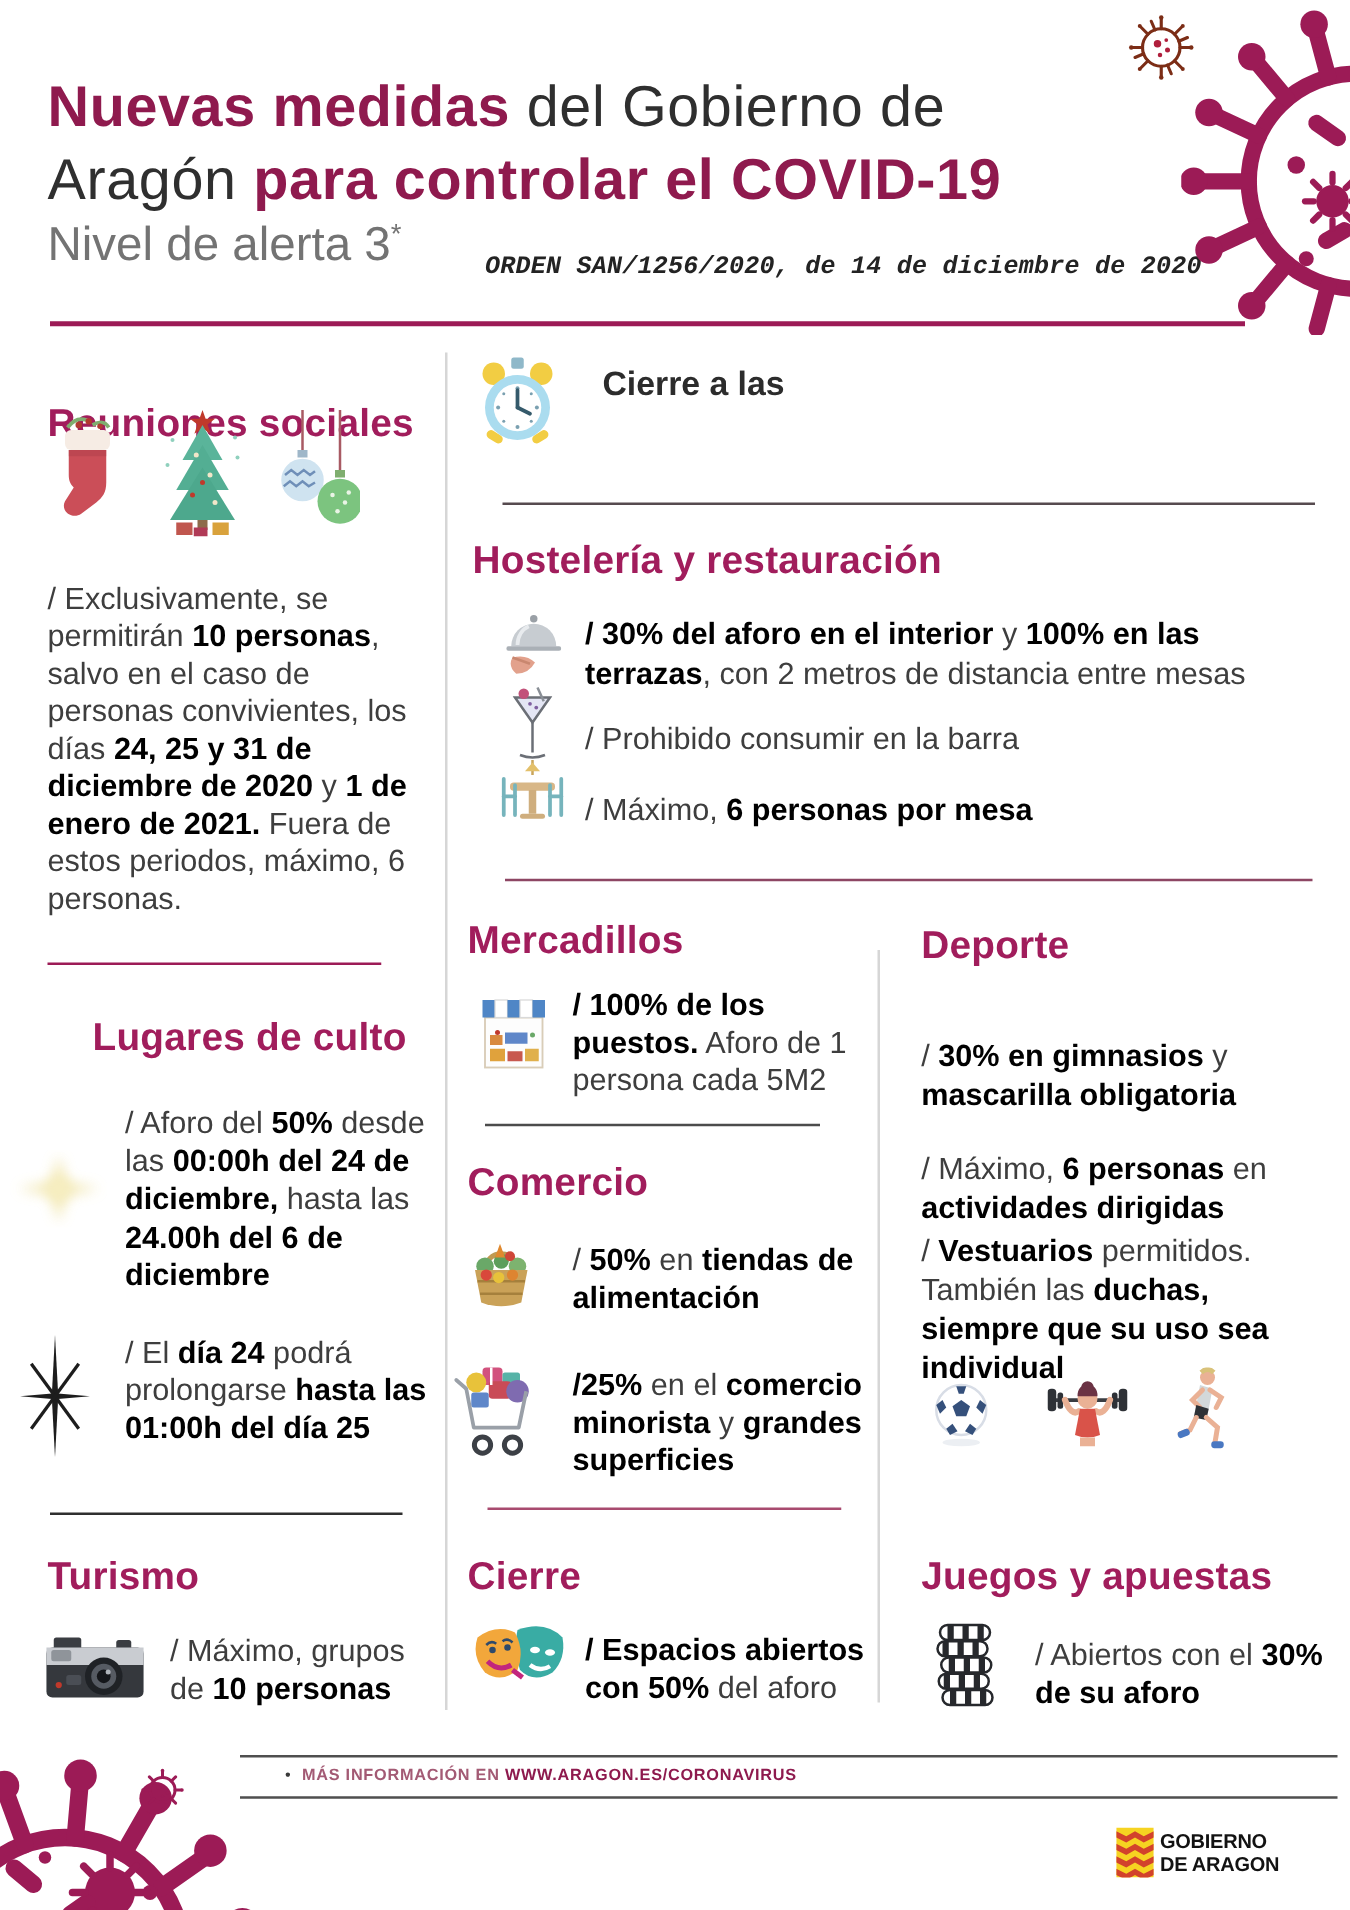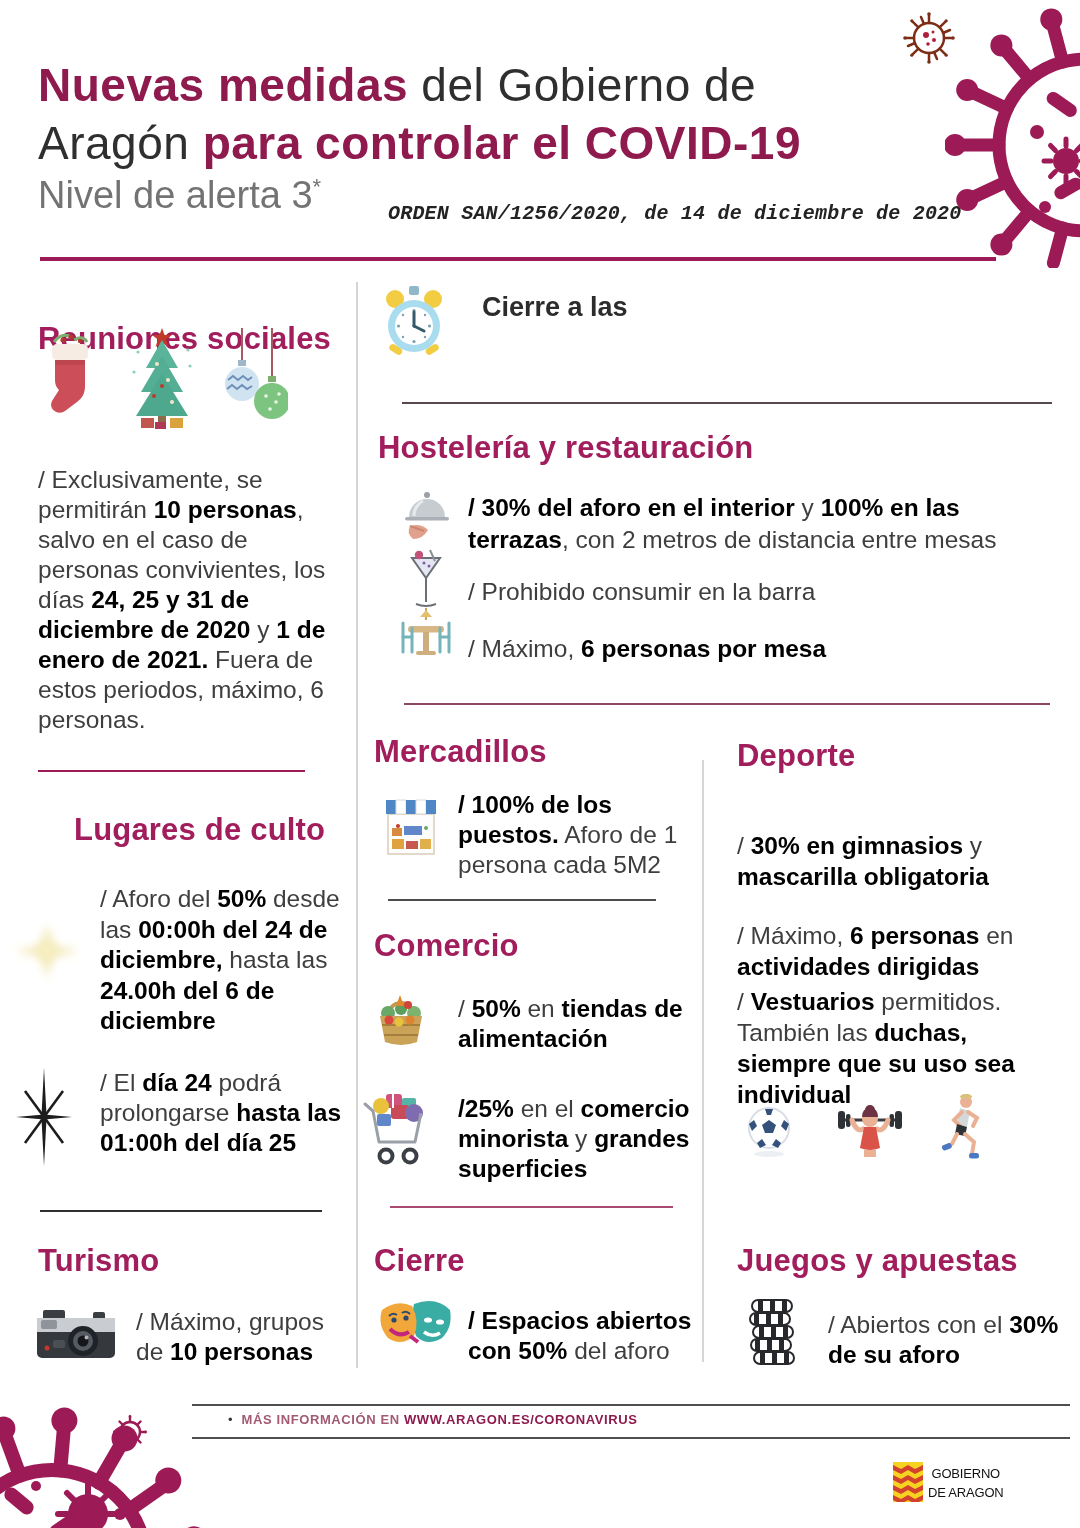--- a/index.html
+++ b/index.html
@@ -16,21 +16,21 @@
   .nivel{font-size:38px;color:#737373;font-weight:400;}
   .nivel sup{font-size:22px;}
   .orden{font-size:20px;font-style:italic;font-weight:700;color:#232323;letter-spacing:.2px;}
   .cierre1{font-size:27px;font-weight:700;color:#2c2c2c;}
   .cierre2{font-size:44px;font-weight:800;color:#8f1a4e;}
   .cierre3{font-size:27px;font-weight:700;color:#2c2c2c;}
   .finfo{font-size:13px;letter-spacing:.6px;}
   .finfo .dot{color:#3a3a3a;}
   .finfo .lbl{color:#a35a74;font-weight:600;}
   .finfo .url{color:#8e1a4e;font-weight:800;}
-  .gob{font-size:13px;line-height:19px;font-weight:400;color:#121212;letter-spacing:-.2px;text-align:center;}
+  .gob{font-size:16px;line-height:19px;font-weight:700;color:#121212;letter-spacing:-.2px;}
 </style>
 </head>
 <body>
 
 <div class="page">
 
   <div class="abs title" style="left:38px;top:56px;width:910px;">
     <div><span class="acc">Nuevas medidas</span><span> del Gobierno de</span></div>
     <div><span>Aragón </span><span class="acc">para controlar el COVID-19</span></div>
   </div>

